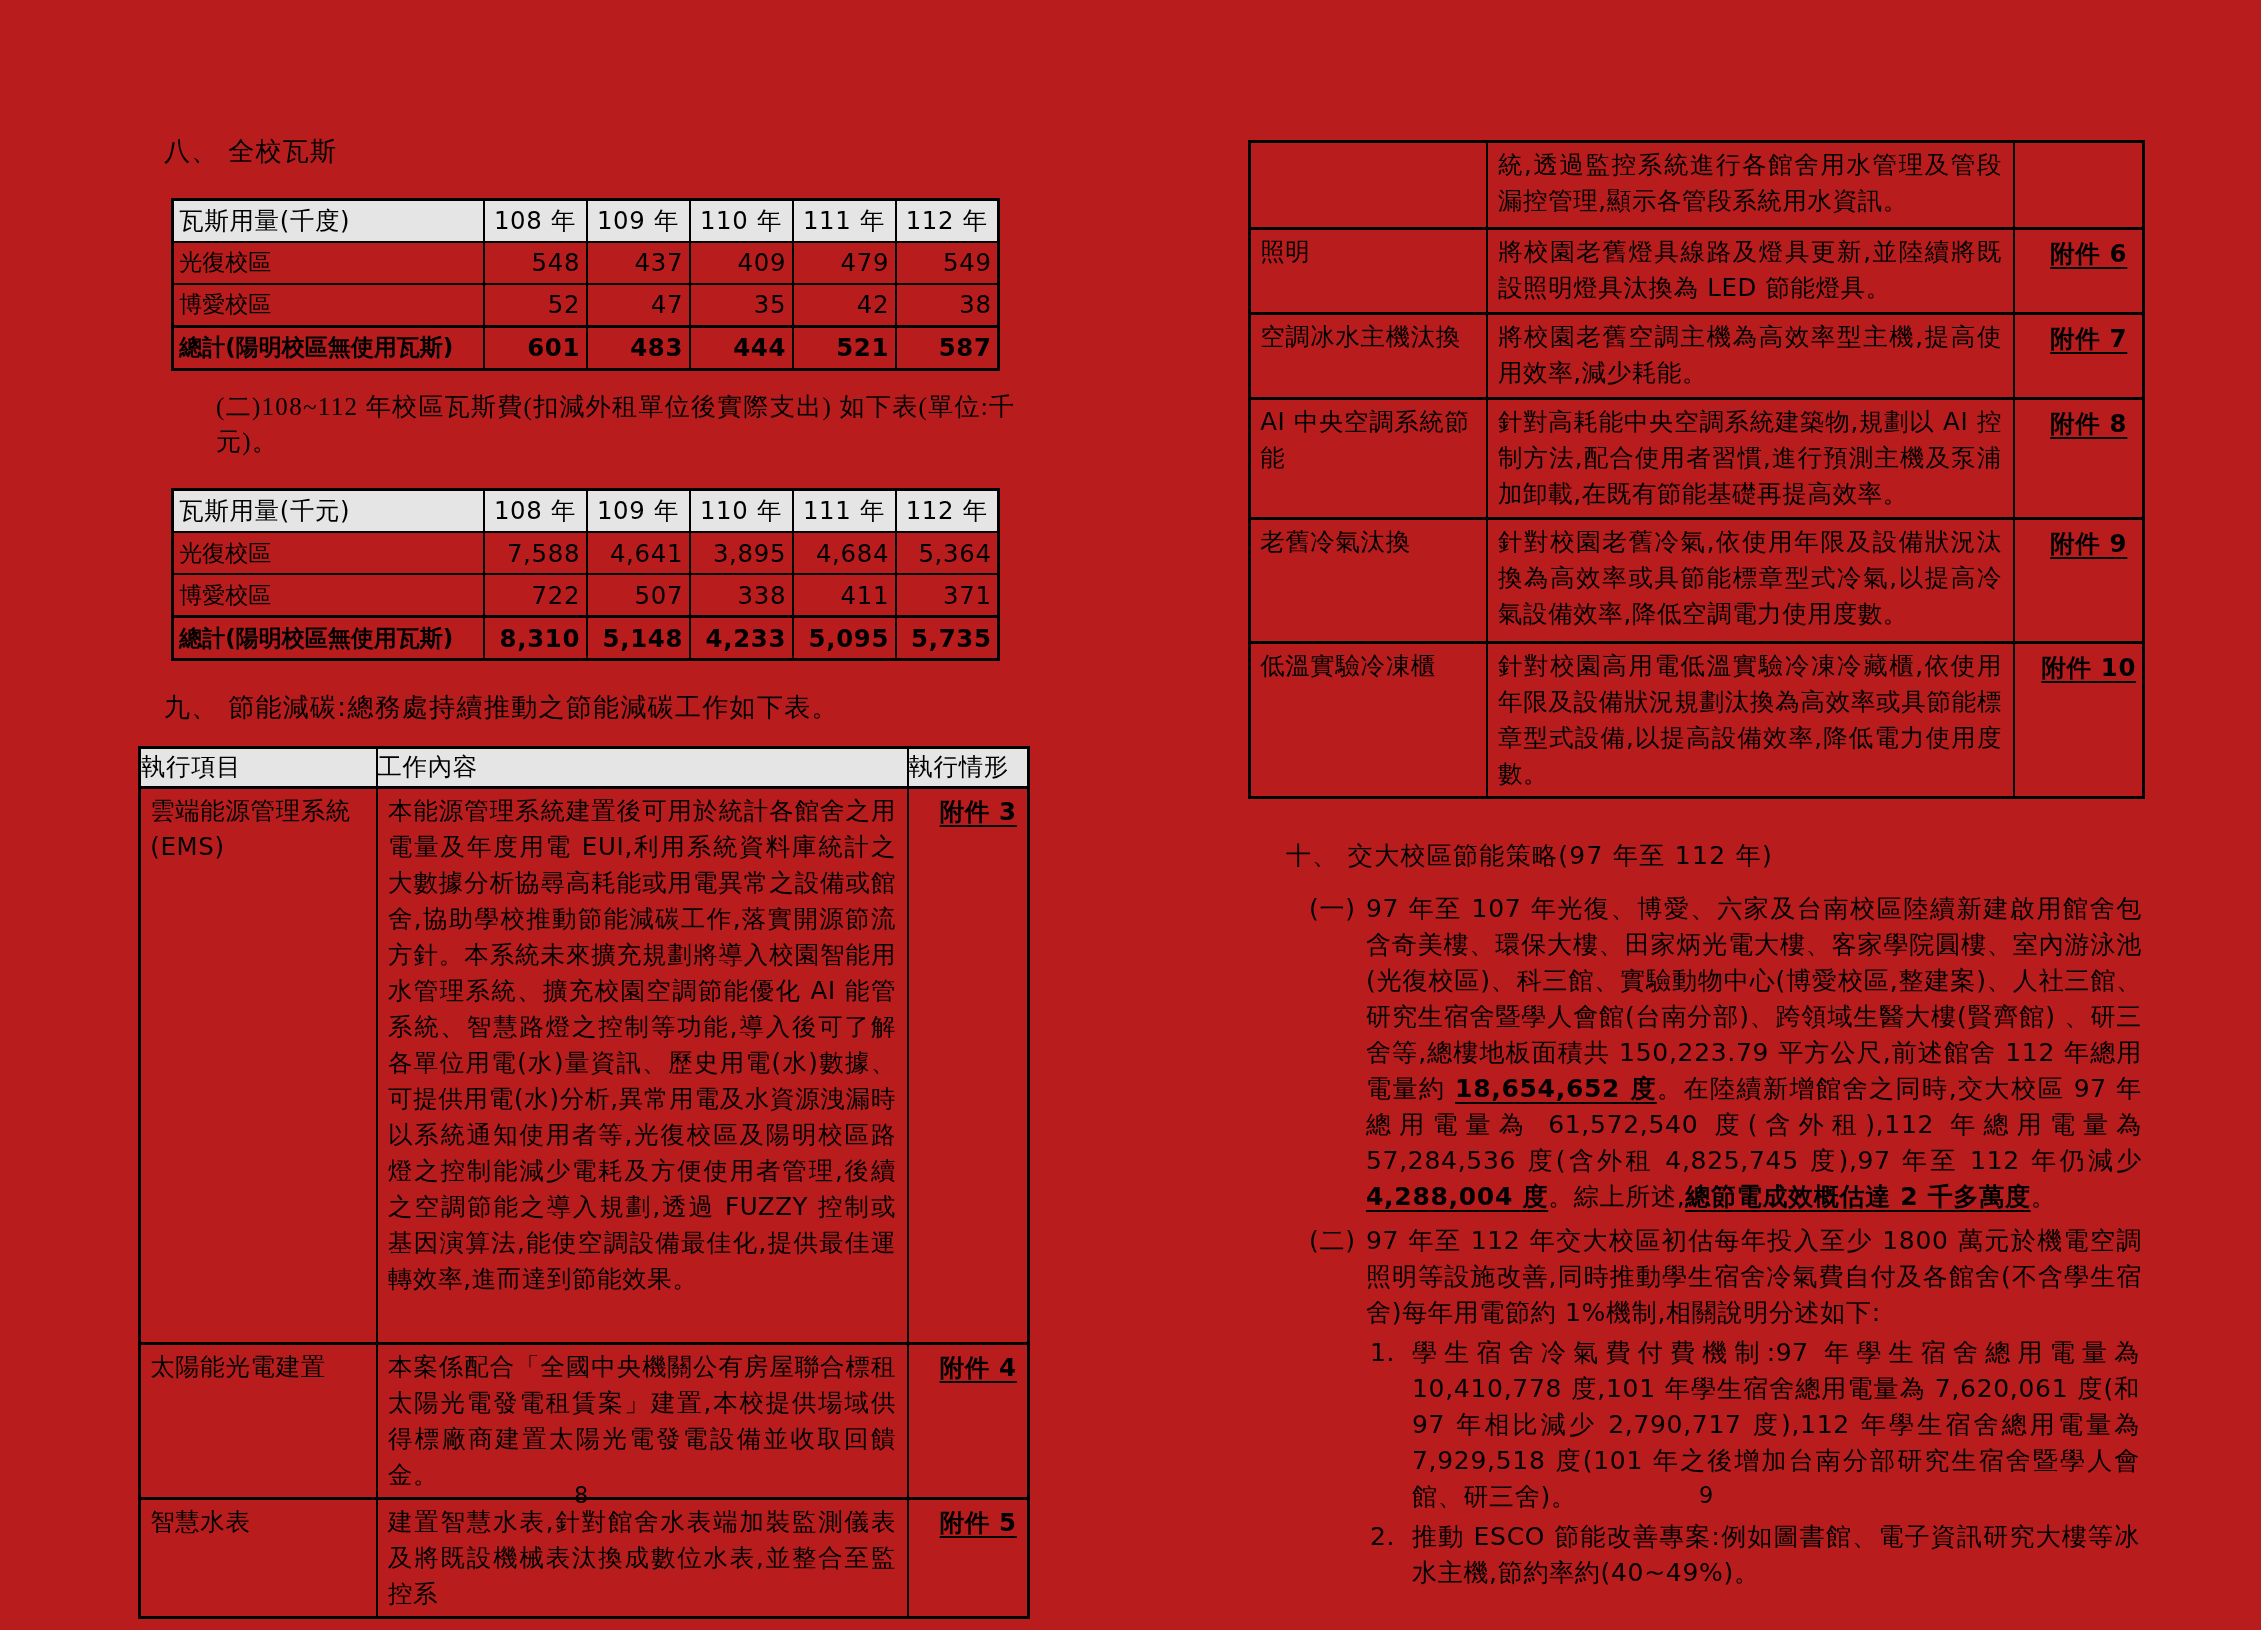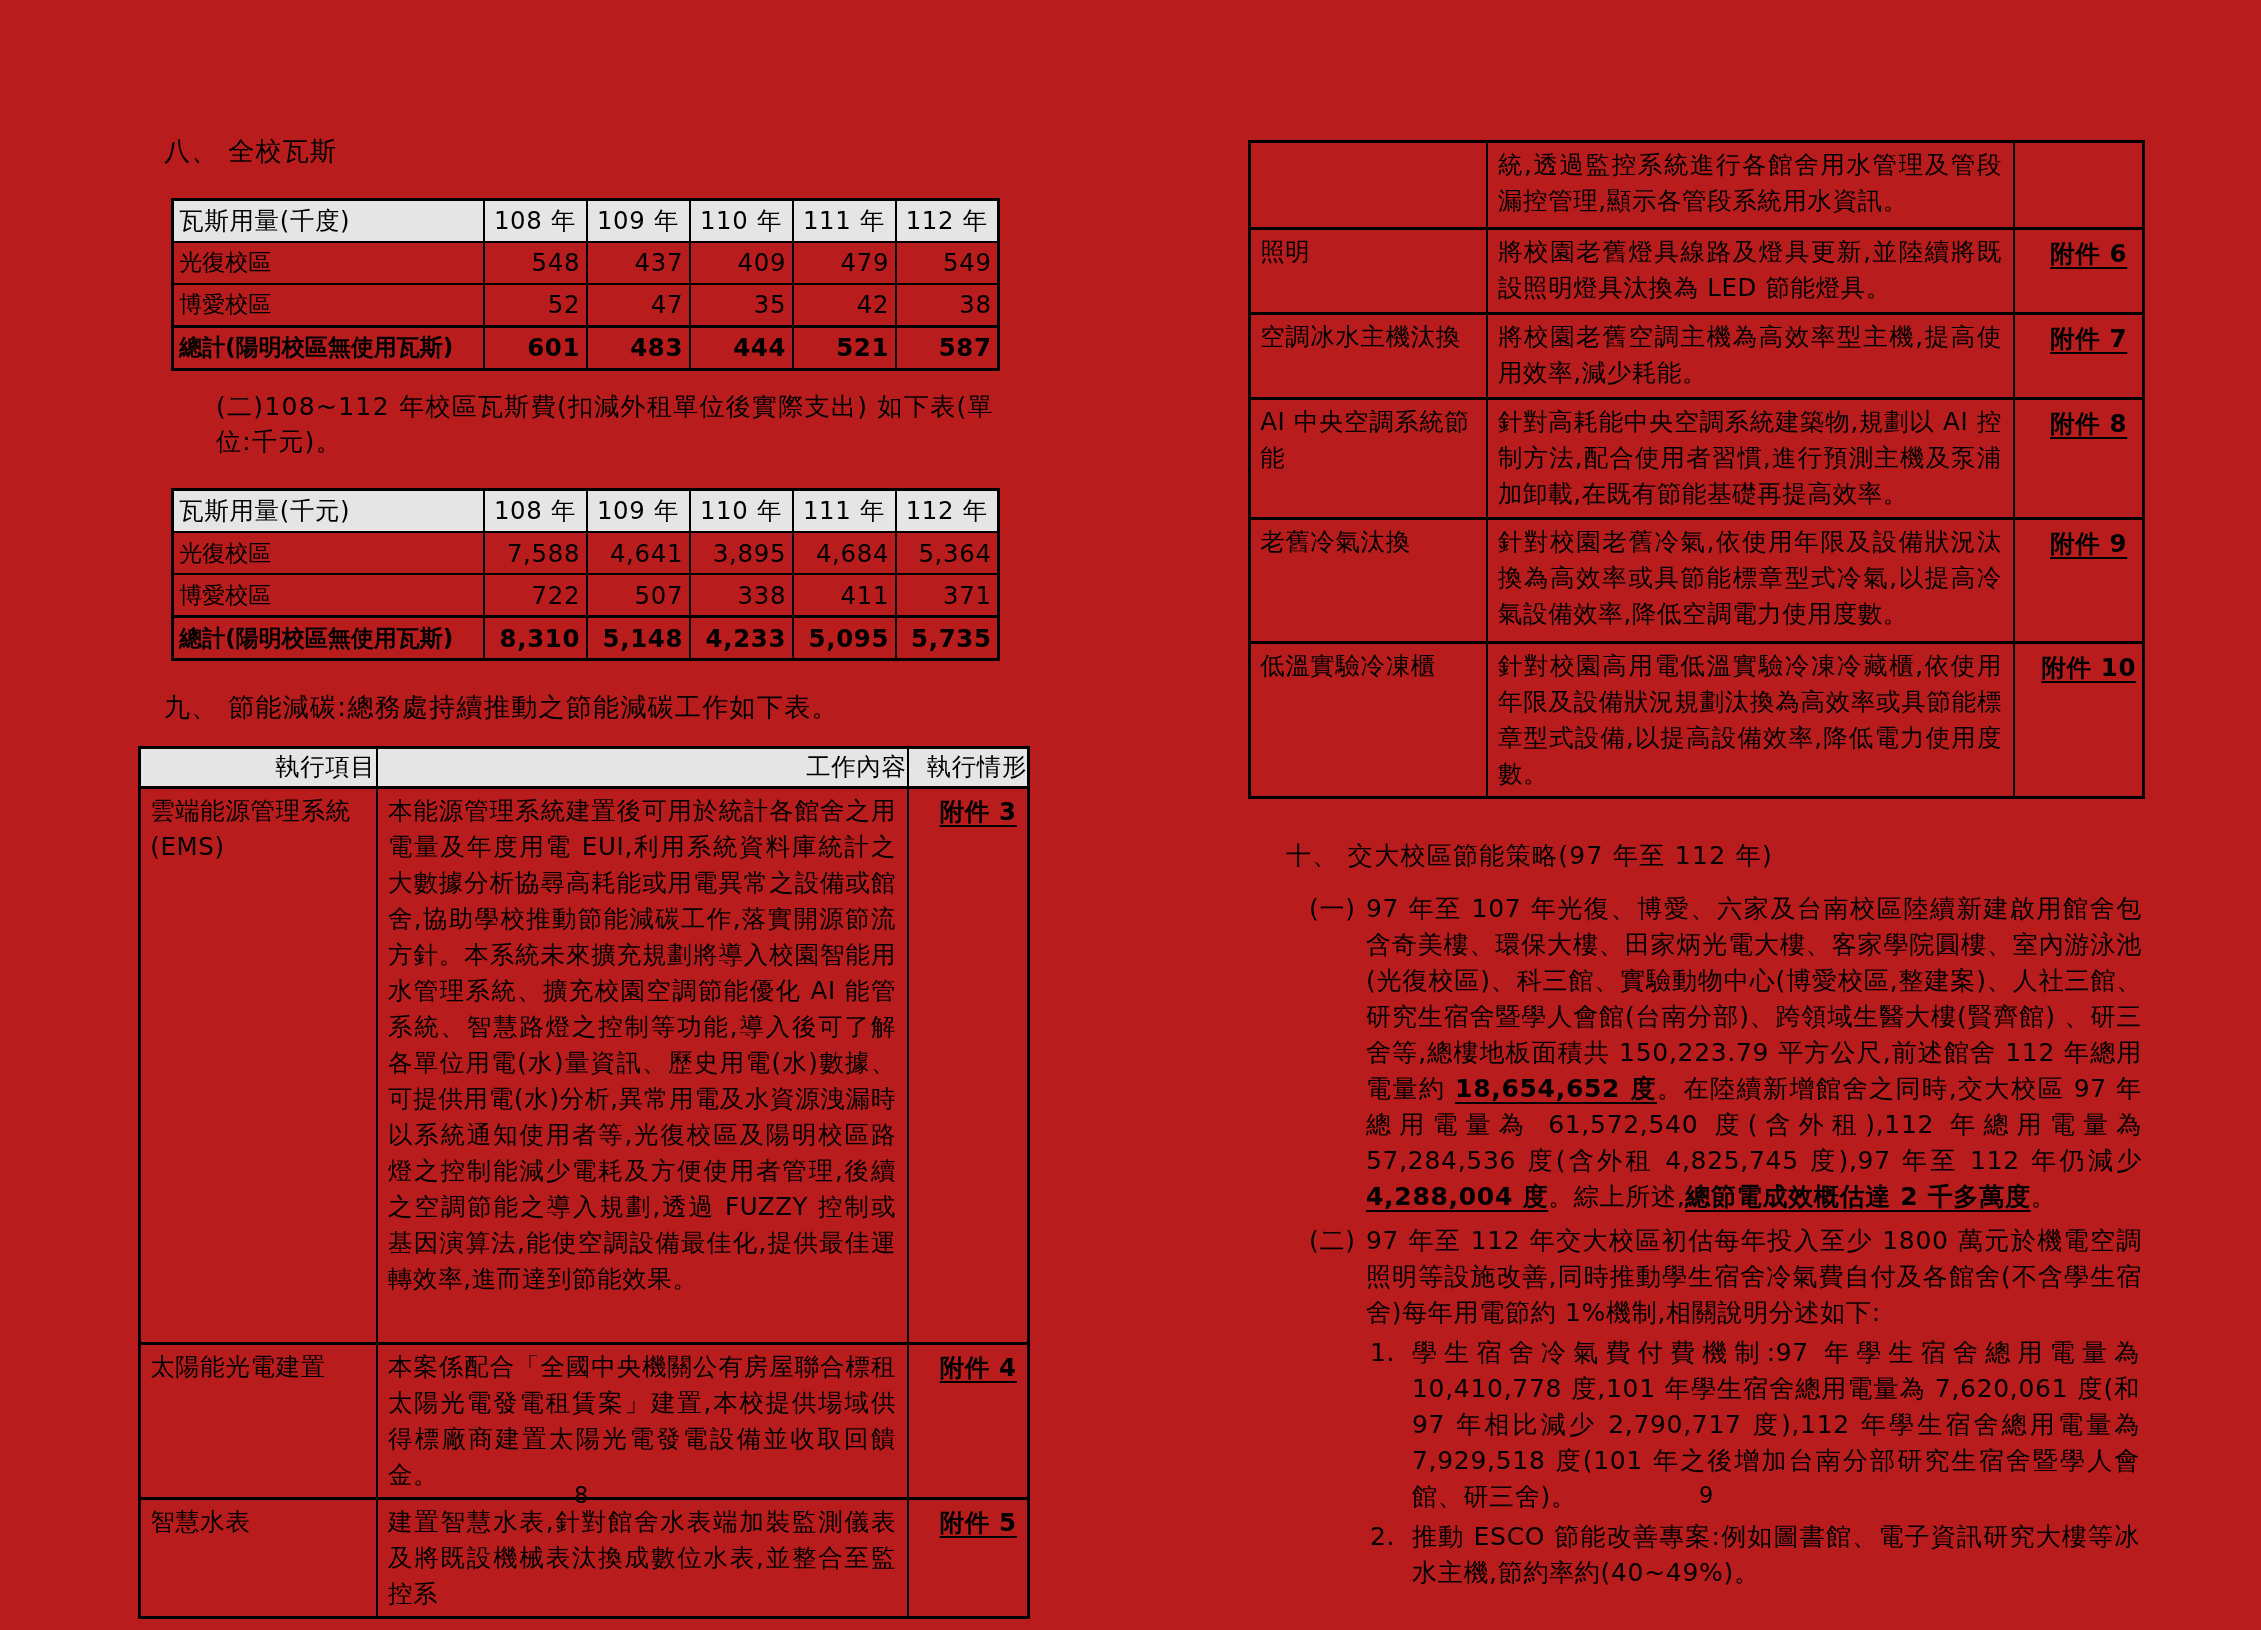--- a/index.html
+++ b/index.html
@@ -32,21 +32,21 @@
   .gas tr.total td { font-weight:bold; border-top:3.3px solid #000; }
 
   
   .work { table-layout:fixed; border:3.3px solid #000; margin-top:10.5px; }
   #page8 .work { width:889px; }
   #page9 .work { width:894px; margin-top:5.3px; }
   .work th, .work td {
     border:2px solid #000; vertical-align:top;
     font-size:24.4px; line-height:36px; letter-spacing:0.7px;
   }
-  .work thead th { background:#e5e5e5; text-align:right; font-weight:normal;
+  .work thead th { background:#e5e5e5; text-align:left; font-weight:normal;
     height:37px; vertical-align:middle; padding:0; border-bottom:2.6px solid #000; }
   .work tbody td { border-top:3.3px solid #000; }
   .work td.item { padding:4px 9.2px; text-align:left; }
   .work td.content { padding:4px 10.5px; text-align:justify; }
   .work td.att { padding:5.3px 0; text-align:center; font-weight:bold; }
   .work td.att span { text-decoration:underline; text-decoration-thickness:2px; text-underline-offset:5.3px;padding-left:21px; }
 
   
   .h10 { margin:40px 0 0 38px; font-size:25px; letter-spacing:1.3px; }
   .para { display:flex; margin:18.4px 0 0 61px; font-size:25px; letter-spacing:0.7px; line-height:36px; }
@@ -112,21 +112,21 @@
           <td class="lbl">總計(陽明校區無使用瓦斯)</td>
           <td class="val">601</td>
           <td class="val">483</td>
           <td class="val">444</td>
           <td class="val">521</td>
           <td class="val">587</td>
         </tr>
       </tbody>
     </table>
 
-    <div class="sub" style="margin-top:18.4px;">(二)108~112 年校區瓦斯費(扣減外租單位後實際支出) 如下表(單位:千元)。</div>
+    <div class="sub" style="margin-top:18.4px;font-family:Liberation Serif, serif;">(二)108~112 年校區瓦斯費(扣減外租單位後實際支出) 如下表(單位:千元)。</div>
 
     <table class="gas">
       <colgroup>
           <col style="width:311px">
           <col style="width:103px">
           <col style="width:103px">
           <col style="width:103px">
           <col style="width:103px">
           <col style="width:103px">
         </colgroup>

